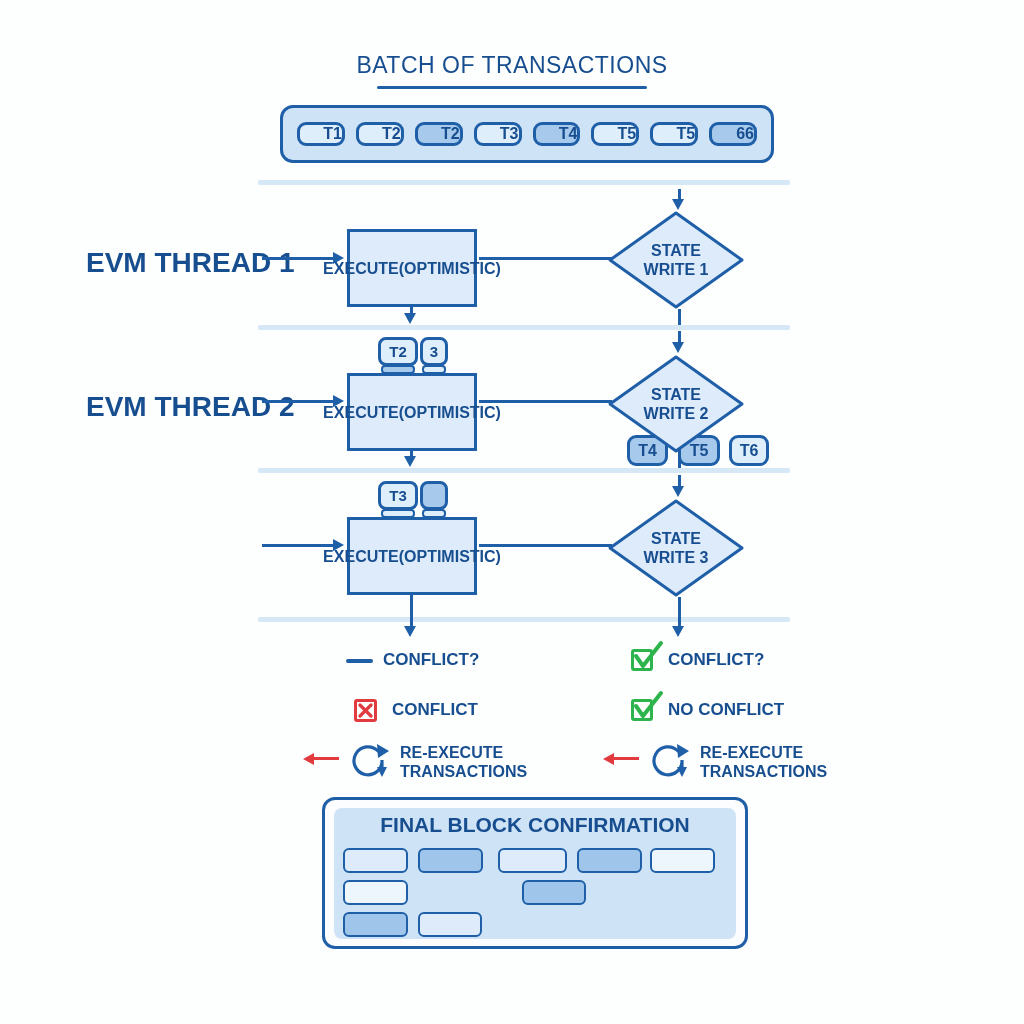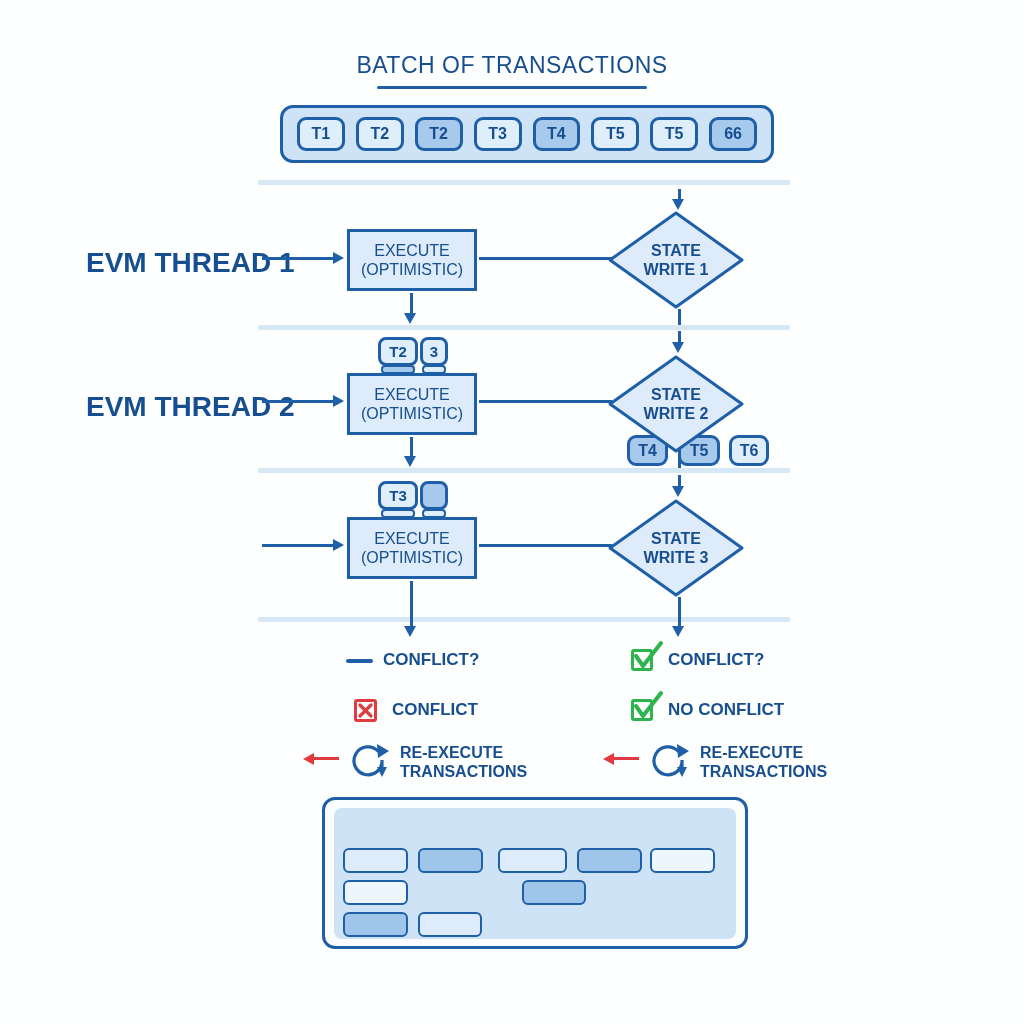--- a/index.html
+++ b/index.html
@@ -22,41 +22,41 @@
   .abs{position:absolute;}
 
   
   .title{left:0;top:52px;width:1024px;text-align:center;font-size:23px;font-weight:normal;letter-spacing:.5px;color:var(--text);}
   .title-underline{left:377px;top:86px;width:270px;height:3px;background:var(--primary);border-radius:2px;}
 
   
   .batch-box{left:280px;top:105px;width:494px;height:58px;background:var(--containerFill);
     border:3px solid var(--primary);border-radius:13px;box-sizing:border-box;
     display:flex;align-items:center;gap:11px;padding:0 14px;}
-  .chip{width:48px;height:34px;border:3px solid var(--primary);border-radius:9px;box-sizing:border-box;
-    display:flex;align-items:center;justify-content:center;font-size:16px;font-weight:bold;color:var(--text);}
+  .chip{width:48px;height:24px;border:3px solid var(--primary);border-radius:9px;box-sizing:border-box;
+    display:flex;align-items:center;justify-content:flex-end;font-size:16px;font-weight:bold;color:var(--text);}
   .chip.light{background:var(--chipLight);}
   .chip.dark{background:var(--chipDark);}
 
   
   .divider{left:258px;width:532px;height:5px;background:var(--divider);border-radius:2px;}
 
   
   .hline{position:absolute;height:3px;background:var(--primary);}
   .vline{position:absolute;width:3px;background:var(--primary);}
   .ah-r{position:absolute;width:0;height:0;border-top:6px solid transparent;border-bottom:6px solid transparent;border-left:11px solid var(--primary);}
   .ah-d{position:absolute;width:0;height:0;border-left:6px solid transparent;border-right:6px solid transparent;border-top:11px solid var(--primary);}
   .ah-l-red{position:absolute;width:0;height:0;border-top:6px solid transparent;border-bottom:6px solid transparent;border-right:11px solid var(--red);}
   .hline.red{background:var(--red);}
 
   
   .thread-label{left:86px;width:190px;font-size:28px;font-weight:bold;color:var(--text);white-space:nowrap;}
-  .execute-box{left:347px;width:130px;height:62px;background:var(--boxFill);border:3px solid var(--primary);
-    box-sizing:border-box;display:flex;flex-direction:column;align-items:center;justify-content:center;
-    font-size:16px;font-weight:normal;line-height:19px;color:var(--text);z-index:2;}
+  .execute-box{left:347px;width:130px;height:78px;background:var(--boxFill);border:3px solid var(--primary);
+    box-sizing:border-box;display:flex;flex-direction:row;align-items:center;justify-content:center;
+    font-size:16px;font-weight:bold;line-height:19px;color:var(--text);z-index:2;}
   .diamond{left:608px;width:136px;height:98px;z-index:3;}
   .diamond svg{display:block;}
   .diamond .dtext{position:absolute;inset:0;display:flex;flex-direction:column;align-items:center;justify-content:center;
     font-size:16px;font-weight:bold;line-height:19px;color:var(--text);}
   .mini-chip{position:absolute;border:3px solid var(--primary);border-radius:8px;box-sizing:border-box;height:29px;
     display:flex;align-items:center;justify-content:center;font-size:15px;font-weight:bold;color:var(--text);z-index:2;}
   .stub{position:absolute;height:9px;border:2px solid var(--primary);border-radius:4px;box-sizing:border-box;z-index:1;}
   .result-chip{position:absolute;border:3px solid var(--primary);border-radius:9px;box-sizing:border-box;height:31px;
     display:flex;align-items:center;justify-content:center;font-size:16px;font-weight:bold;color:var(--text);z-index:1;}
 
@@ -256,20 +256,21 @@
     <polygon points="30,4 42,11 31,18" fill="#1e5fa8"></polygon>
     <polygon points="30,27 40,27 35,37" fill="#1e5fa8"></polygon>
   </svg>
   <div class="legend-text2" style="left:700px;top:743px">
     <span>RE-EXECUTE</span><br>
     <span>TRANSACTIONS</span>
   </div>
 
   <div class="abs final-outer"></div>
   <div class="abs final-inner"></div>
+  <div class="abs final-title">FINAL BLOCK CONFIRMATION</div>
 
   <div class="block light" style="left:343px;top:848px;width:65px"></div>
   <div class="block dark" style="left:418px;top:848px;width:65px"></div>
   <div class="block light" style="left:498px;top:848px;width:69px"></div>
   <div class="block dark" style="left:577px;top:848px;width:65px"></div>
   <div class="block xlight" style="left:650px;top:848px;width:65px"></div>
 
   <div class="block xlight" style="left:343px;top:880px;width:65px"></div>
   <div class="block dark" style="left:522px;top:880px;width:64px"></div>
 

